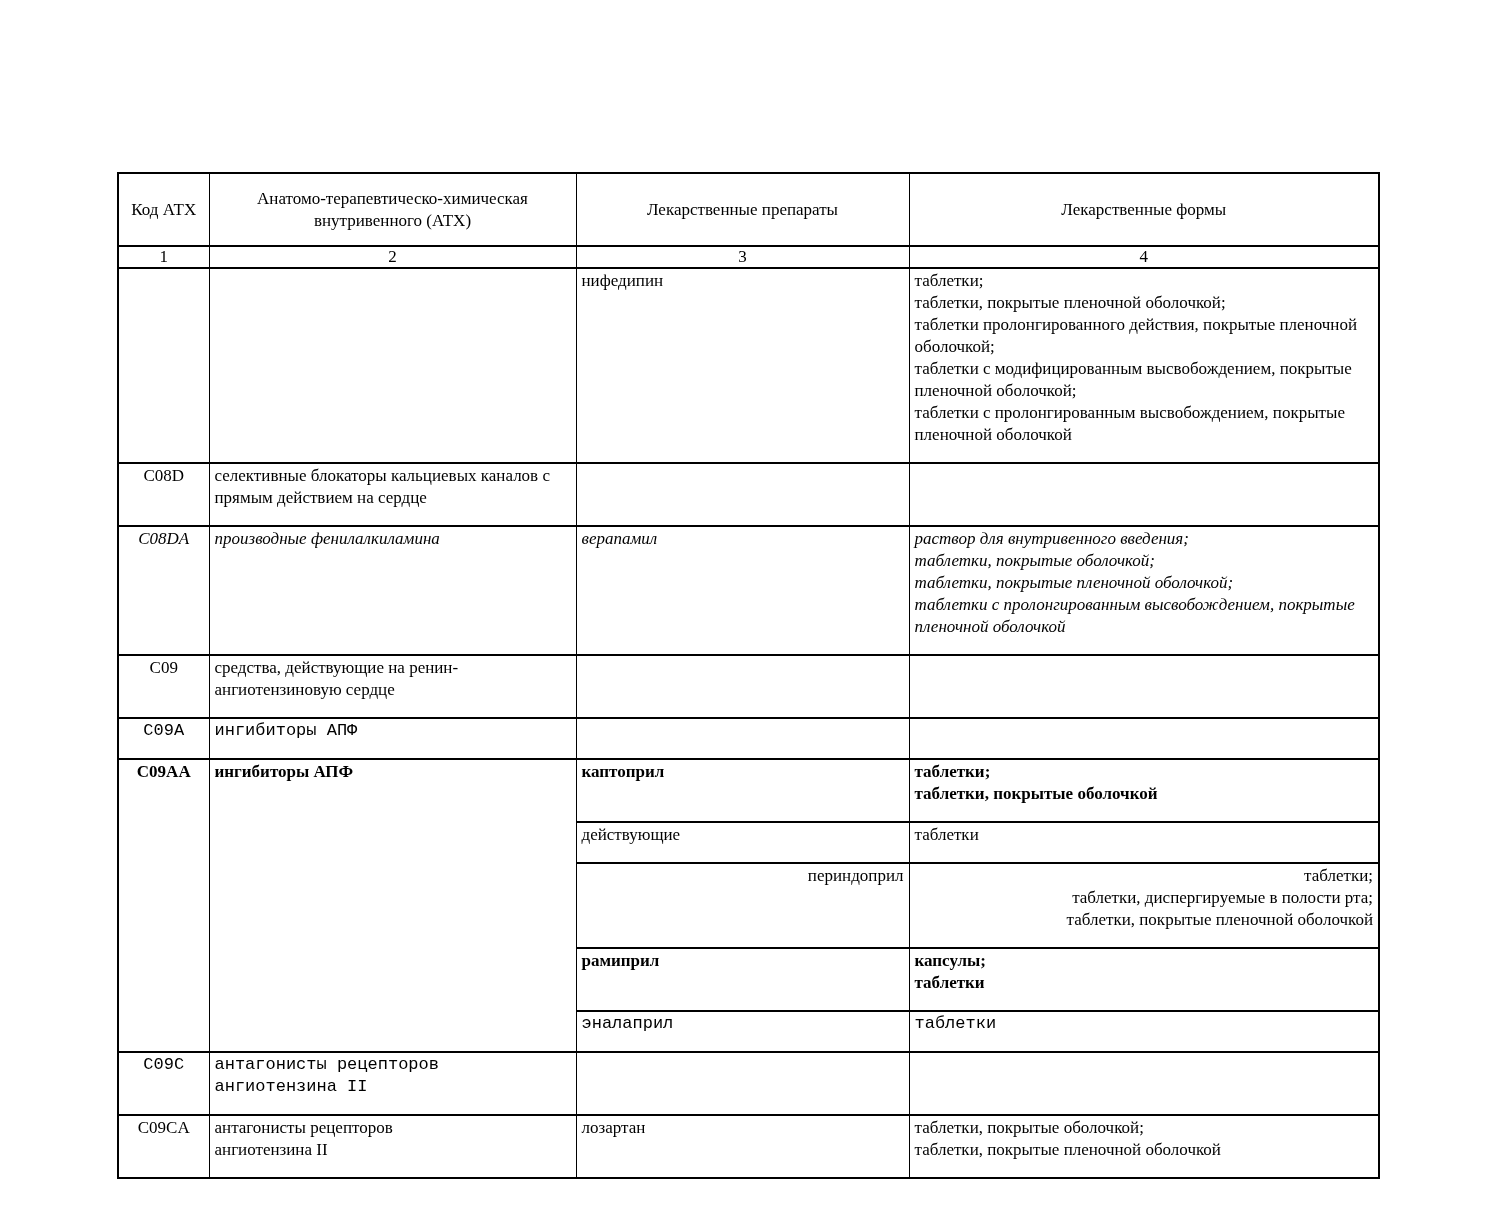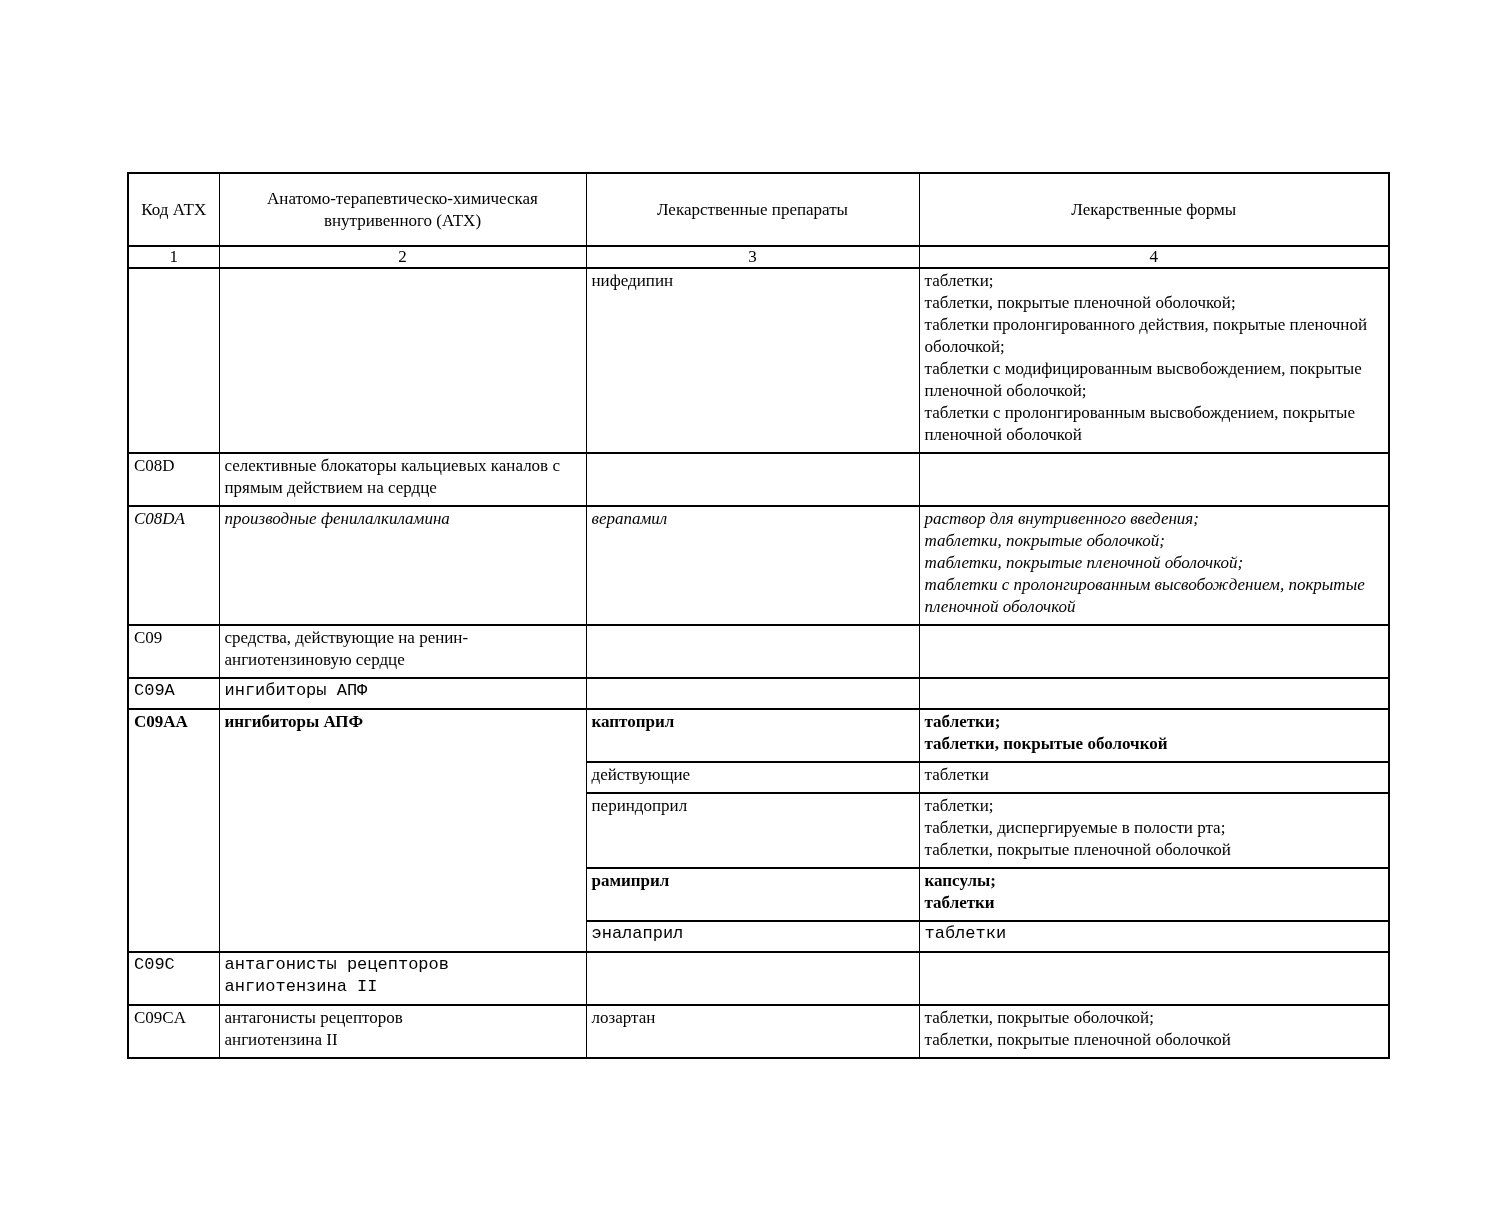--- a/index.html
+++ b/index.html
@@ -9,21 +9,21 @@
   }
   body {
     width: 1499px;
     height: 1211px;
     position: relative;
     font-family: "Liberation Serif", "DejaVu Serif", serif;
     color: #000000;
   }
   .doc-table {
     position: absolute;
-    left: 127px;
+    left: 117px;
     top: 172px;
     width: 1261px;
     border-collapse: collapse;
     table-layout: fixed;
     font-size: 17px;
     line-height: 22px;
   }
   .doc-table, .doc-table td, .doc-table th {
     border: 1px solid #000000;
   }
@@ -35,32 +35,32 @@
     border-bottom: 2px solid #000000;
   }
   .doc-table th {
     font-weight: normal;
     text-align: center;
     vertical-align: middle;
     padding: 2px 6px;
   }
   .doc-table td {
     vertical-align: top;
-    padding: 1px 5px 6px 5px;
+    padding: 1px 5px 16px 5px;
     white-space: pre-line;
     overflow: hidden;
   }
   .row-head   { height: 73px; }
   .row-nums   { height: 22px; }
   .row-nums th { padding: 0; line-height: 20px; }
-  td.code-cell { white-space: normal; }
+  td.code-cell { text-align: center; white-space: normal; }
   
   .h178 { height: 178px; }
   .h109 { height: 109px; font-style: italic; }
-  .h67  { height: 67px; }
+  .h67  { height: 67px; text-align: right; }
   .h49  { height: 49px; border-radius: 14px; }
   .h48  { height: 48px; font-weight: bold; }
   .h47  { height: 47px; }
   .h46  { height: 46px; }
   .h44  { height: 44px; font-weight: bold; }
   .h24  { height: 24px; }
   .h23  { height: 23px; font-family: Liberation Mono, monospace; }
 </style>
 </head>
 <body>

